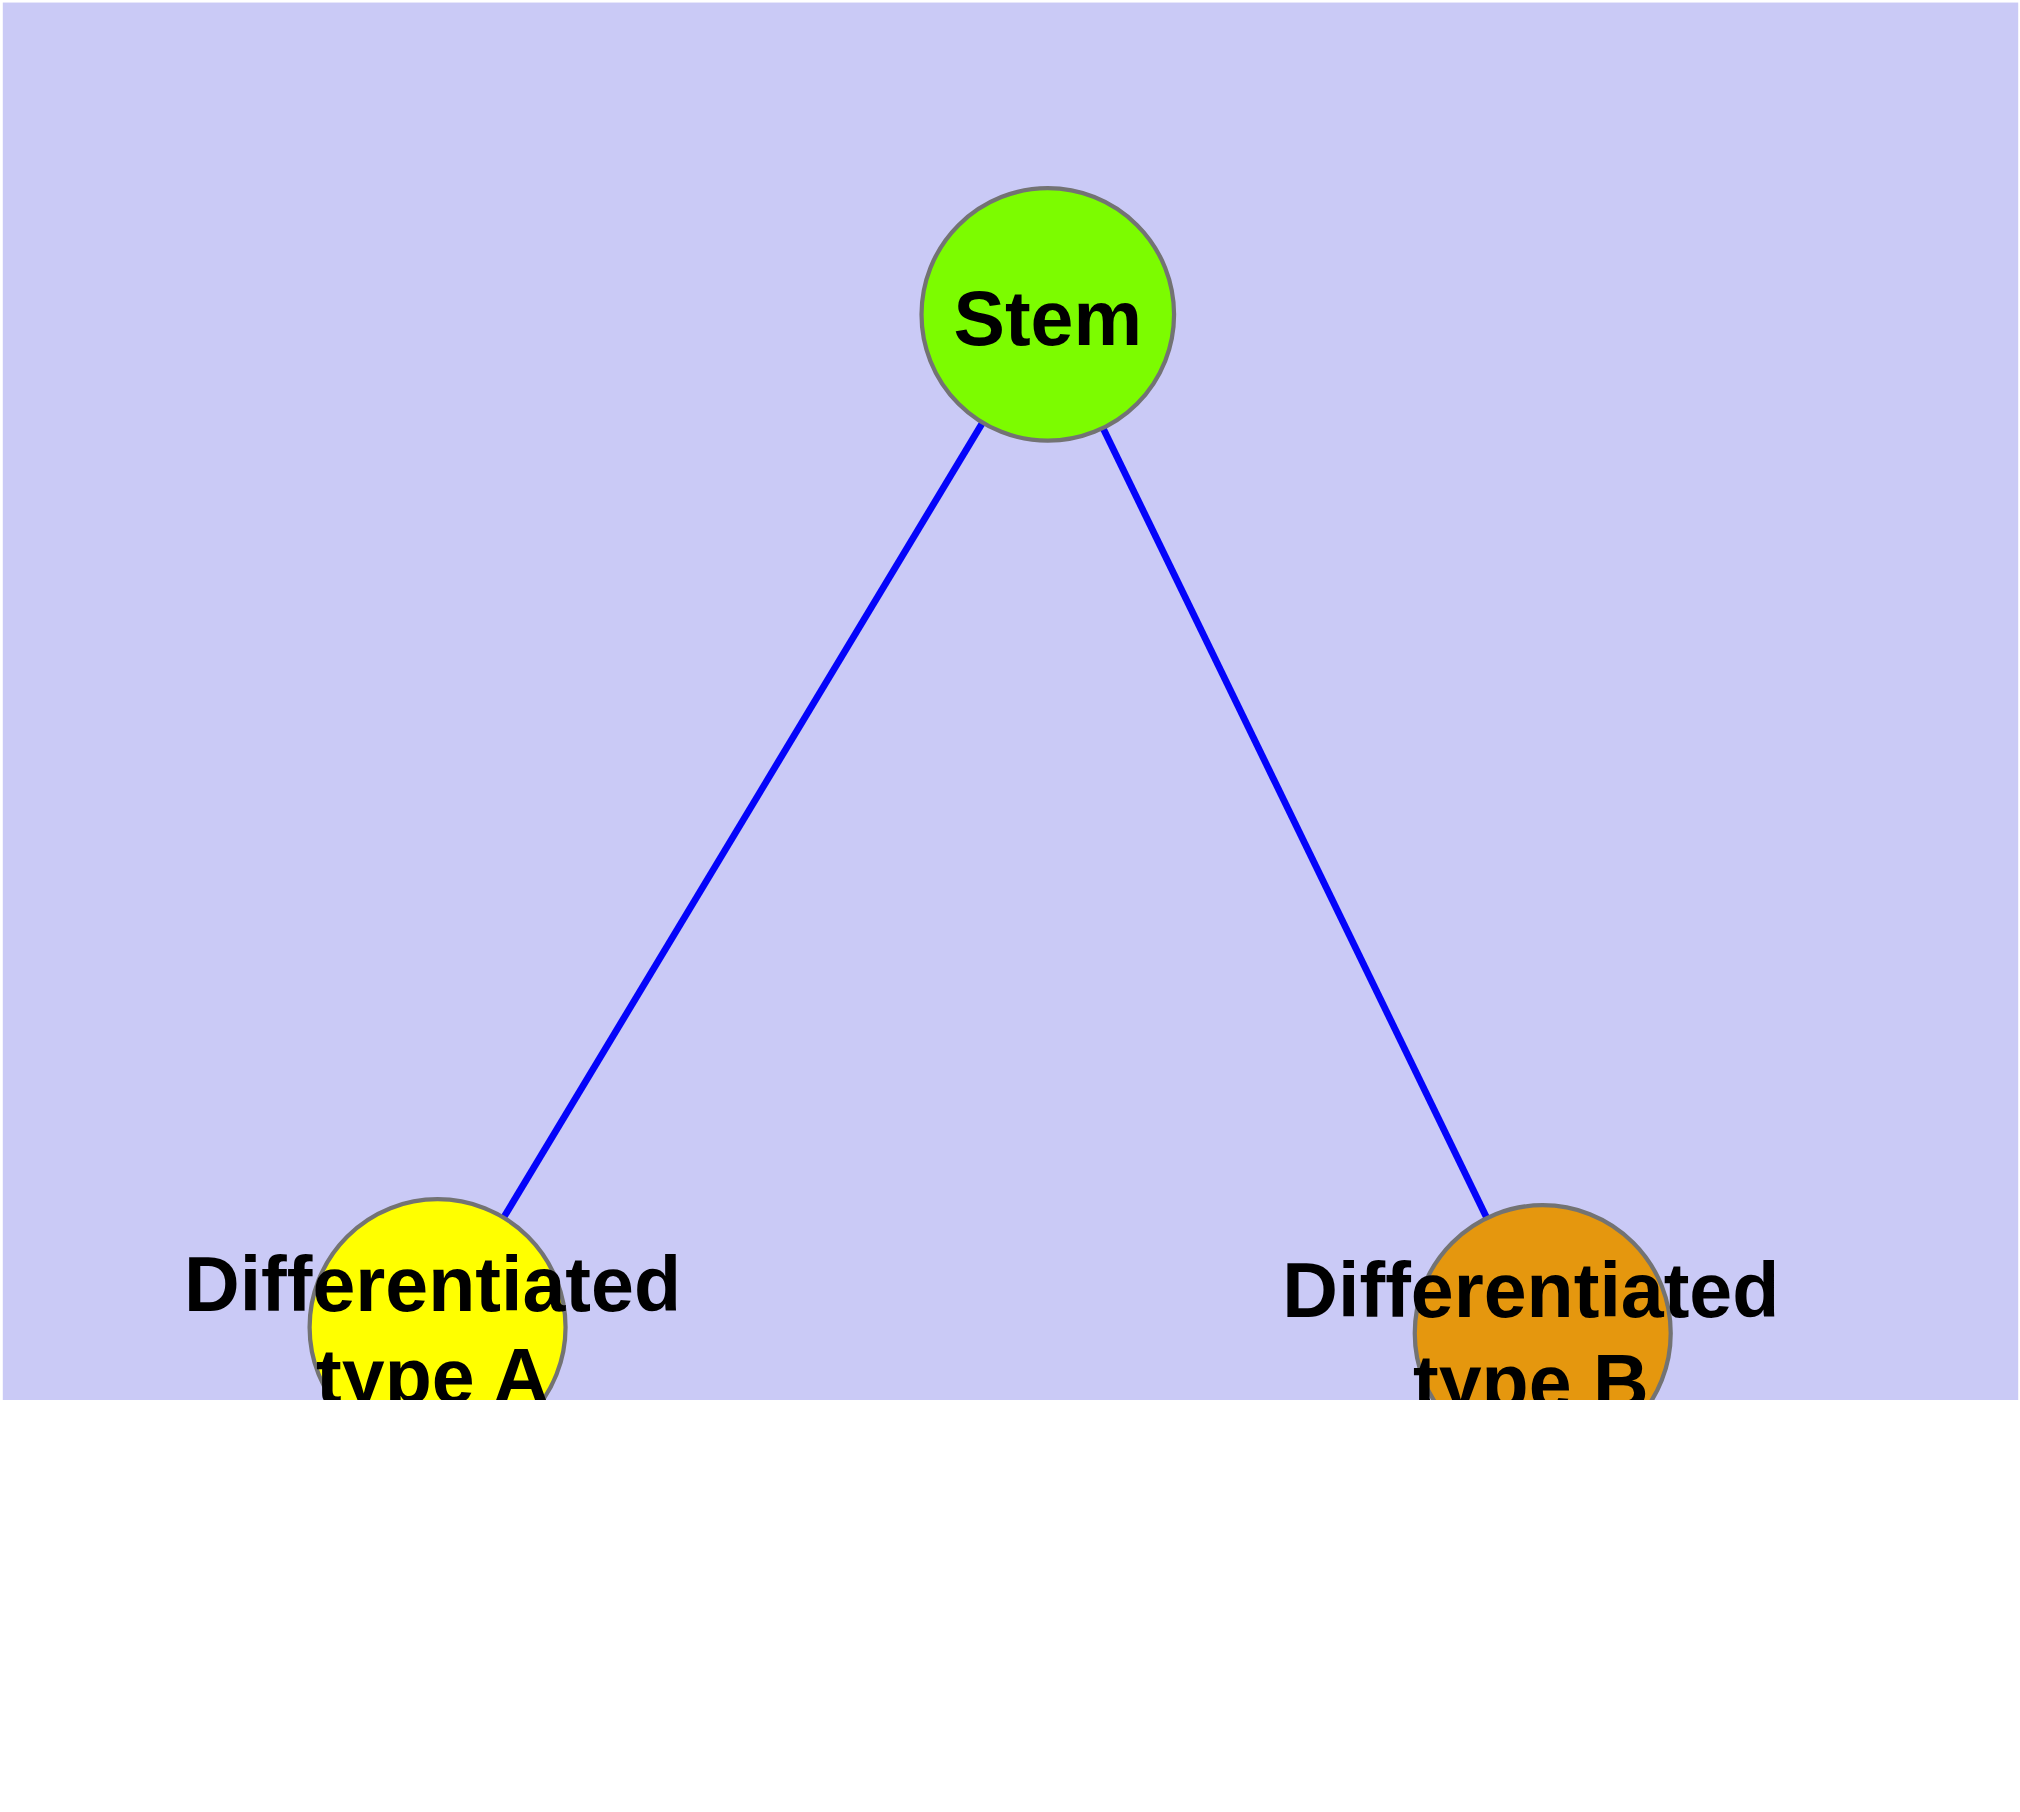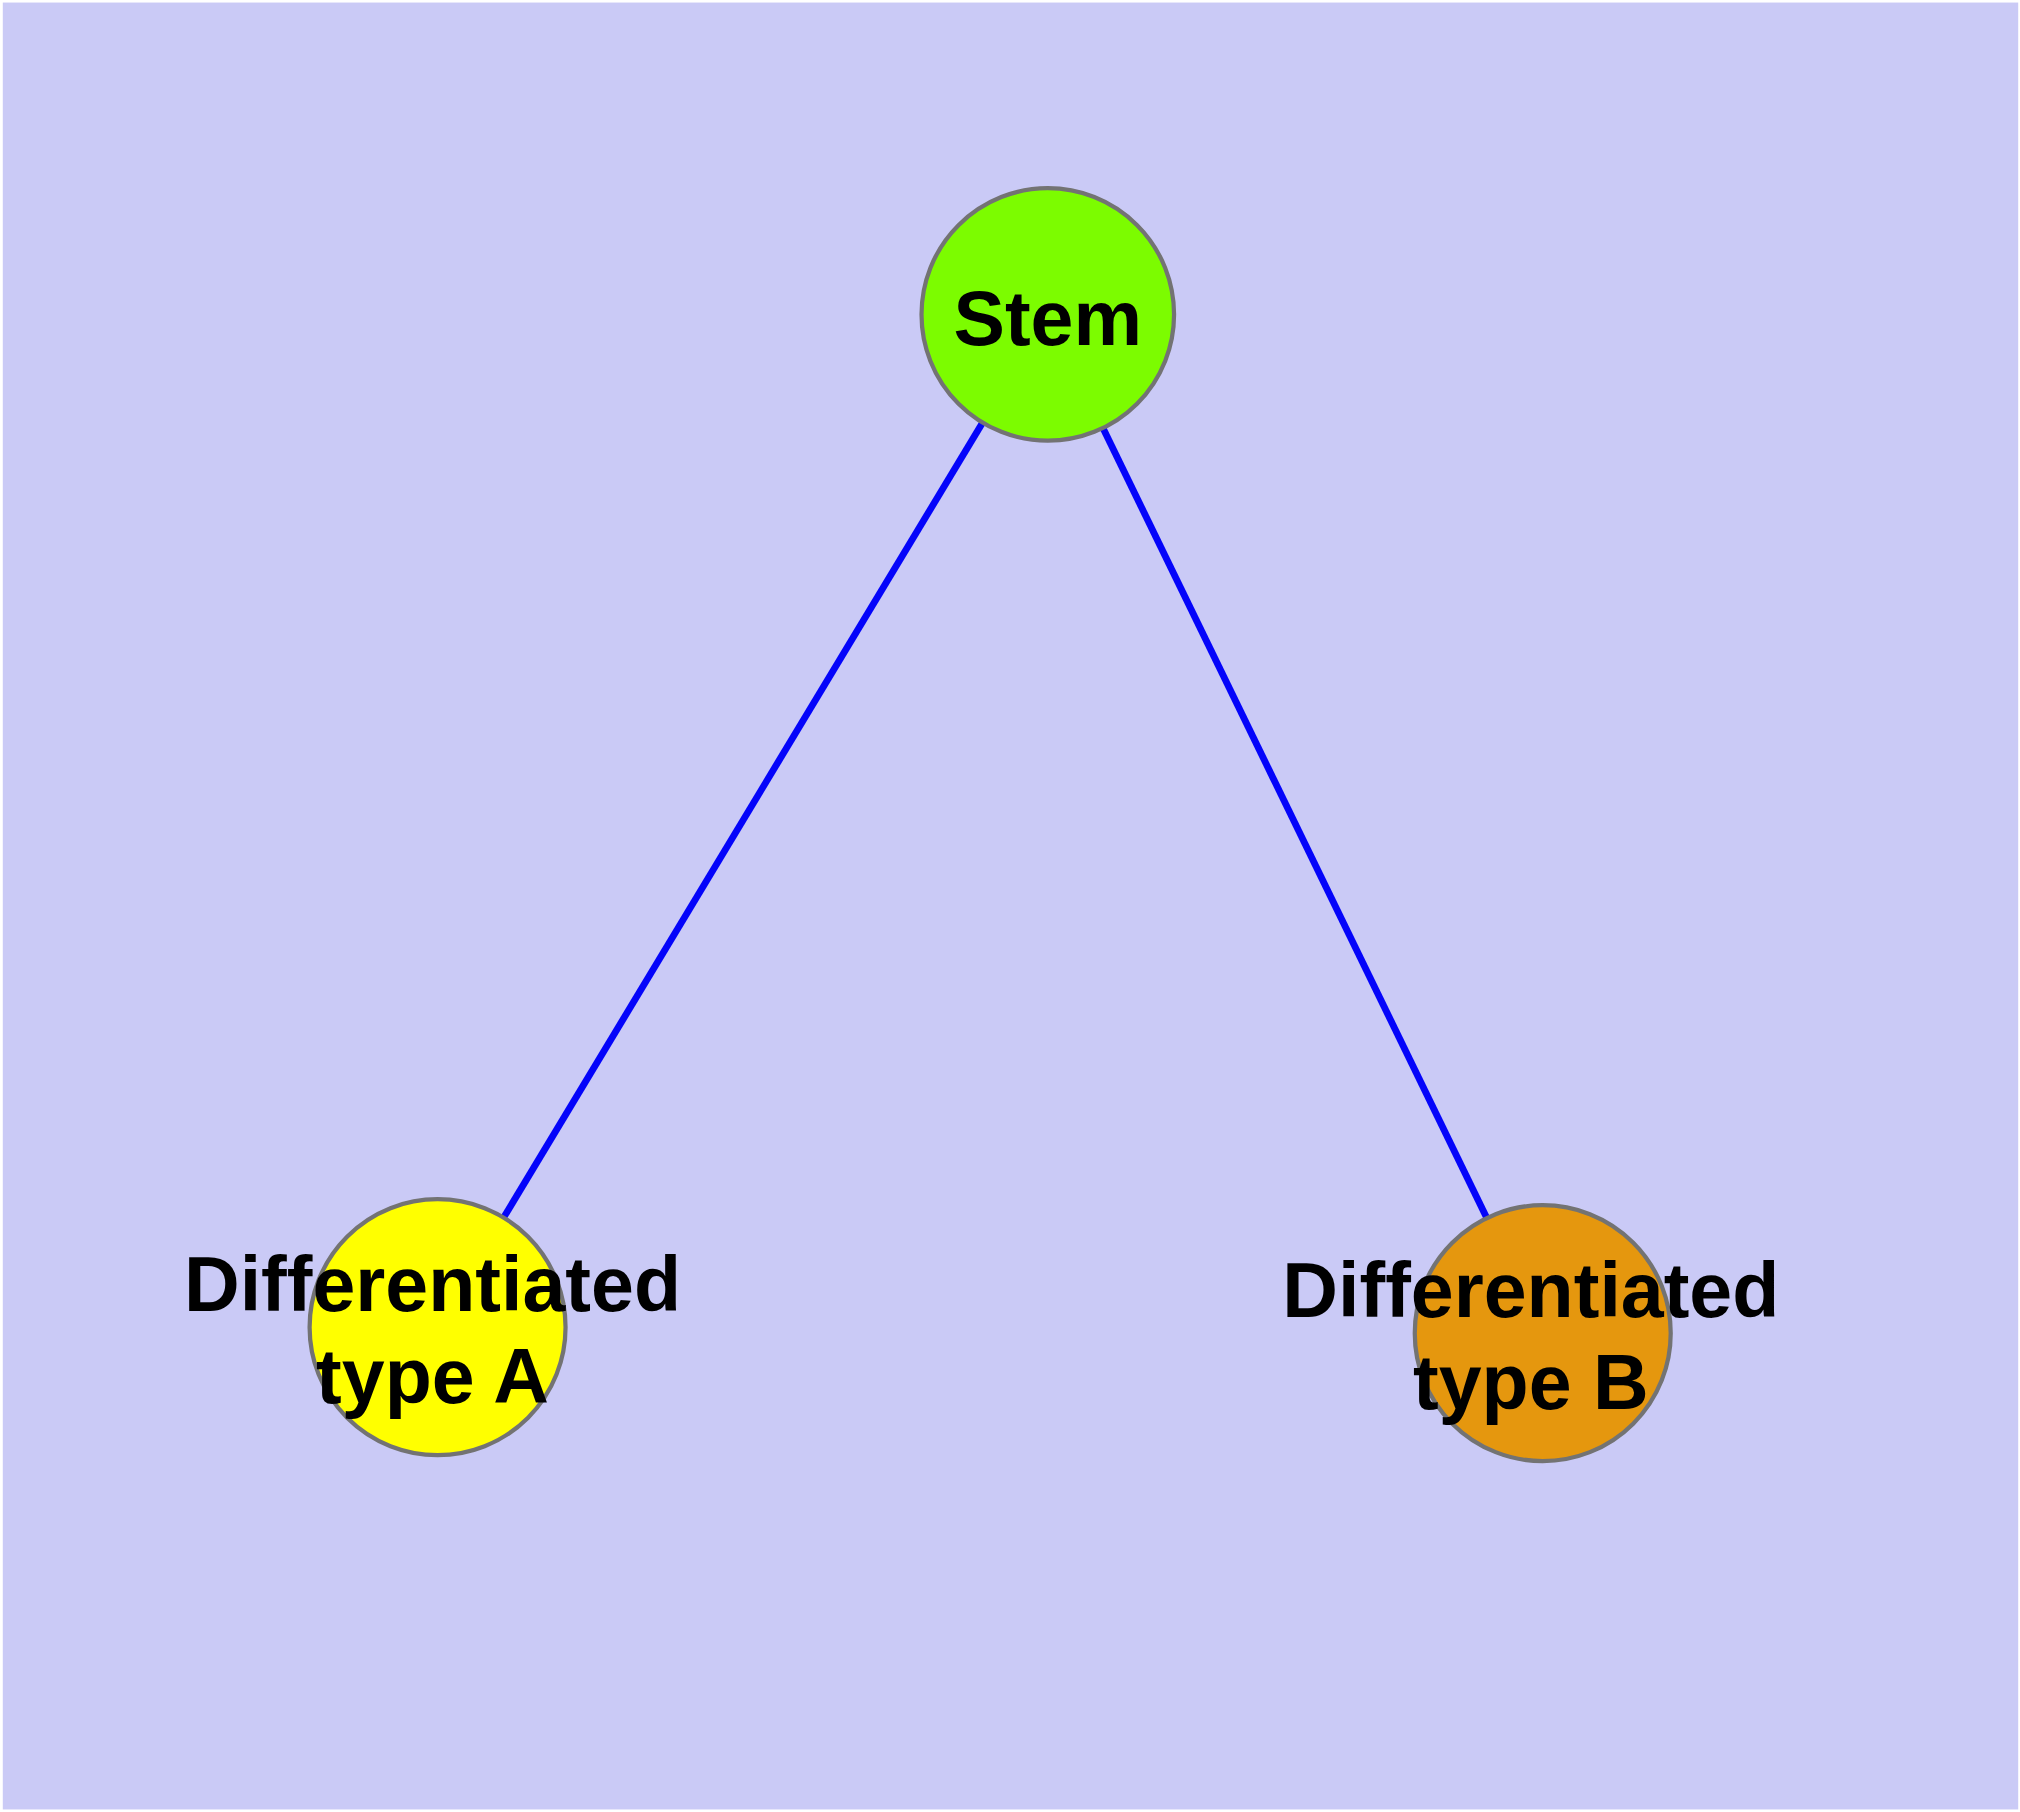--- a/index.html
+++ b/index.html
@@ -3,21 +3,21 @@
 <meta charset="utf-8">
 <style>
   html, body {
     margin: 0;
     padding: 0;
     background: #ffffff;
   }
   .canvas {
     position: relative;
     width: 2021px;
-    height: 1812px;
+    height: 1400px;
     background: #ffffff;
   }
   .canvas svg {
     display: block;
     width: 2021px;
     height: 1812px;
   }
   .node-circle {
     stroke-width: 5px;
   }

